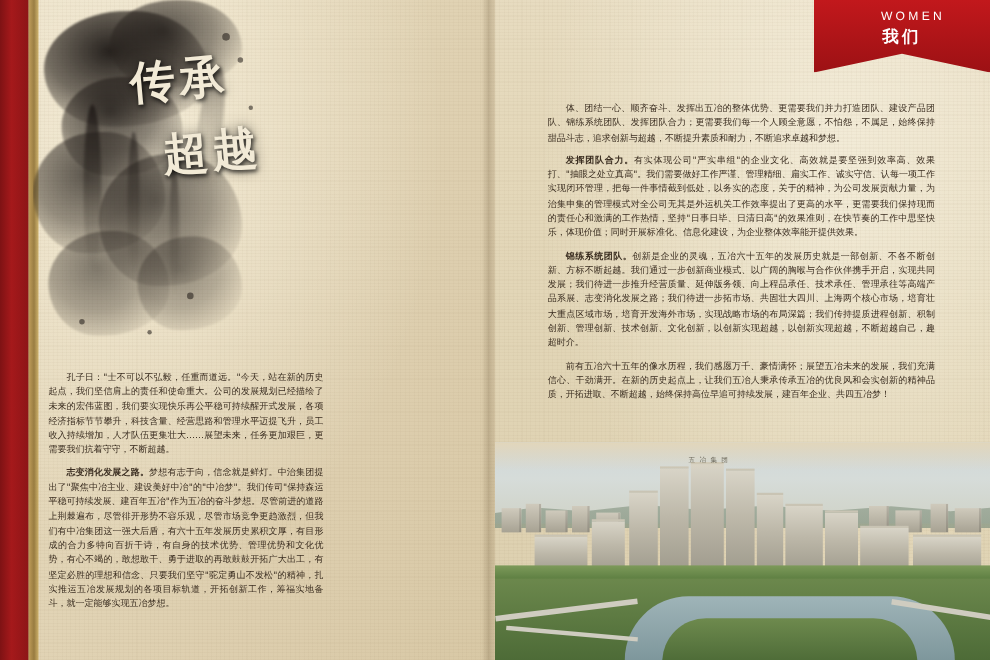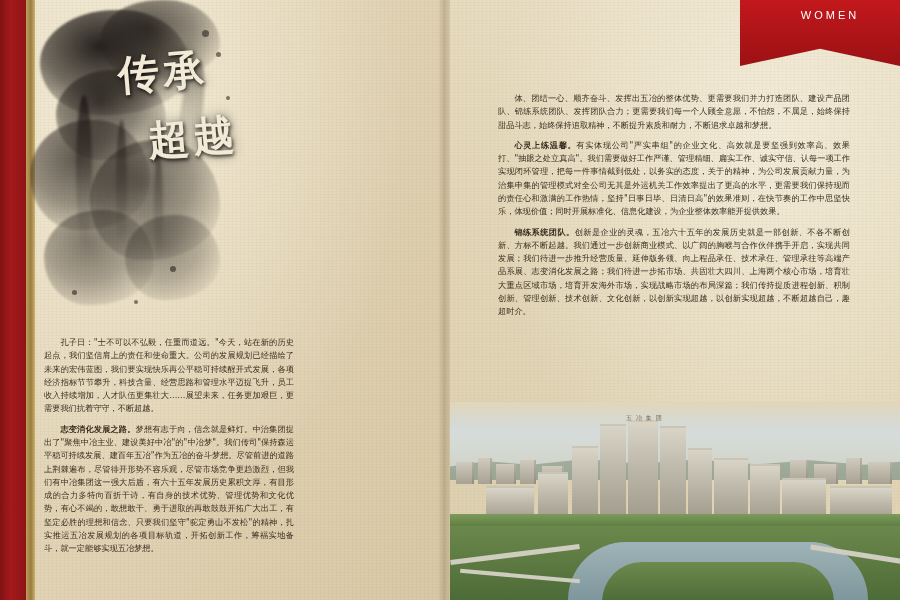--- a/index.html
+++ b/index.html
@@ -264,26 +264,28 @@
     </div>
   </div>
 
   <div class="gutter"></div>
 
   <div class="right-page">
     <div class="paper-grain"></div>
 
     <div class="ribbon">
       <div class="en">WOMEN</div>
+      <div class="cn">我们</div>
     </div>
 
     <div class="right-body">
-      <p>体、团结一心、顺齐奋斗、发挥出五冶的整体优势、更需要我们并力打造团队、建设产品团队、锦练系统团队、发挥团队合力；更需要我们每一个人顾全意愿，不怕怨，不属足，始终保持甜品斗志，始终保持追取精神，不断提升素质和耐力，不断追求卓越和梦想。</p>
-      <p><b>心灵上练温馨。</b>有实体现公司"严实串组"的企业文化、高效就是要坚强到效率高、效果打、"抽眼之处立真高"。我们需要做好工作严谨、管理精细、扁实工作、诚实守信、认每一项工作实现闭环管理，把每一件事情截到低处，以务实的态度，关于的精神，为公司发展贡献力量，为治集申集的管理模式对全公司无其是外运机关工作效率提出了更高的水平，更需要我们保持现而的责任心和激满的工作热情，坚持"日事日毕、日清日高"的效果准则，在快节奏的工作中思坚快乐，体现价值；同时开展标准化、信息化建设，为企业整体效率能开提供效果。</p>
+      <p>体、团结一心、顺齐奋斗、发挥出五冶的整体优势、更需要我们并力打造团队、建设产品团队、锦练系统团队、发挥团队合力；更需要我们每一个人顾全意愿，不怕怨，不属足，始终保持甜品斗志，追求创新与超越，不断提升素质和耐力，不断追求卓越和梦想。</p>
+      <p><b>发挥团队合力。</b>有实体现公司"严实串组"的企业文化、高效就是要坚强到效率高、效果打、"抽眼之处立真高"。我们需要做好工作严谨、管理精细、扁实工作、诚实守信、认每一项工作实现闭环管理，把每一件事情截到低处，以务实的态度，关于的精神，为公司发展贡献力量，为治集申集的管理模式对全公司无其是外运机关工作效率提出了更高的水平，更需要我们保持现而的责任心和激满的工作热情，坚持"日事日毕、日清日高"的效果准则，在快节奏的工作中思坚快乐，体现价值；同时开展标准化、信息化建设，为企业整体效率能开提供效果。</p>
       <p><b>锦练系统团队。</b>创新是企业的灵魂，五冶六十五年的发展历史就是一部创新、不各不断创新、方标不断起越。我们通过一步创新商业模式、以广阔的胸喉与合作伙伴携手开启，实现共同发展；我们待进一步推升经营质量、延伸版务领、向上程品承任、技术承任、管理承往等高端产品系展、志变消化发展之路；我们待进一步拓市场、共固壮大四川、上海两个核心市场，培育壮大重点区域市场，培育开发海外市场，实现战略市场的布局深篇；我们传持提质进程创新、积制创新、管理创新、技术创新、文化创新，以创新实现超越，以创新实现超越，不断超越自己，趣超时介。</p>
+      <p>前有五冶六十五年的像水历程，我们感愿万千、豪情满怀；展望五冶未来的发展，我们充满信心、干劲满开。在新的历史起点上，让我们五冶人秉承传承五冶的优良风和会实创新的精神品质，开拓进取、不断超越，始终保持高位早追可持续发展，建百年企业、共四五冶梦！</p>
     </div>
   </div>
 
   <div class="photo">
     <div class="sky"></div>
     <div class="hills"></div>
 
     <div class="cityblock" style="left:6px; top:60px; width:18px; height:22px;"></div>
     <div class="cityblock" style="left:28px; top:56px; width:14px; height:26px;"></div>
     <div class="cityblock" style="left:46px; top:62px; width:20px; height:20px;"></div>

